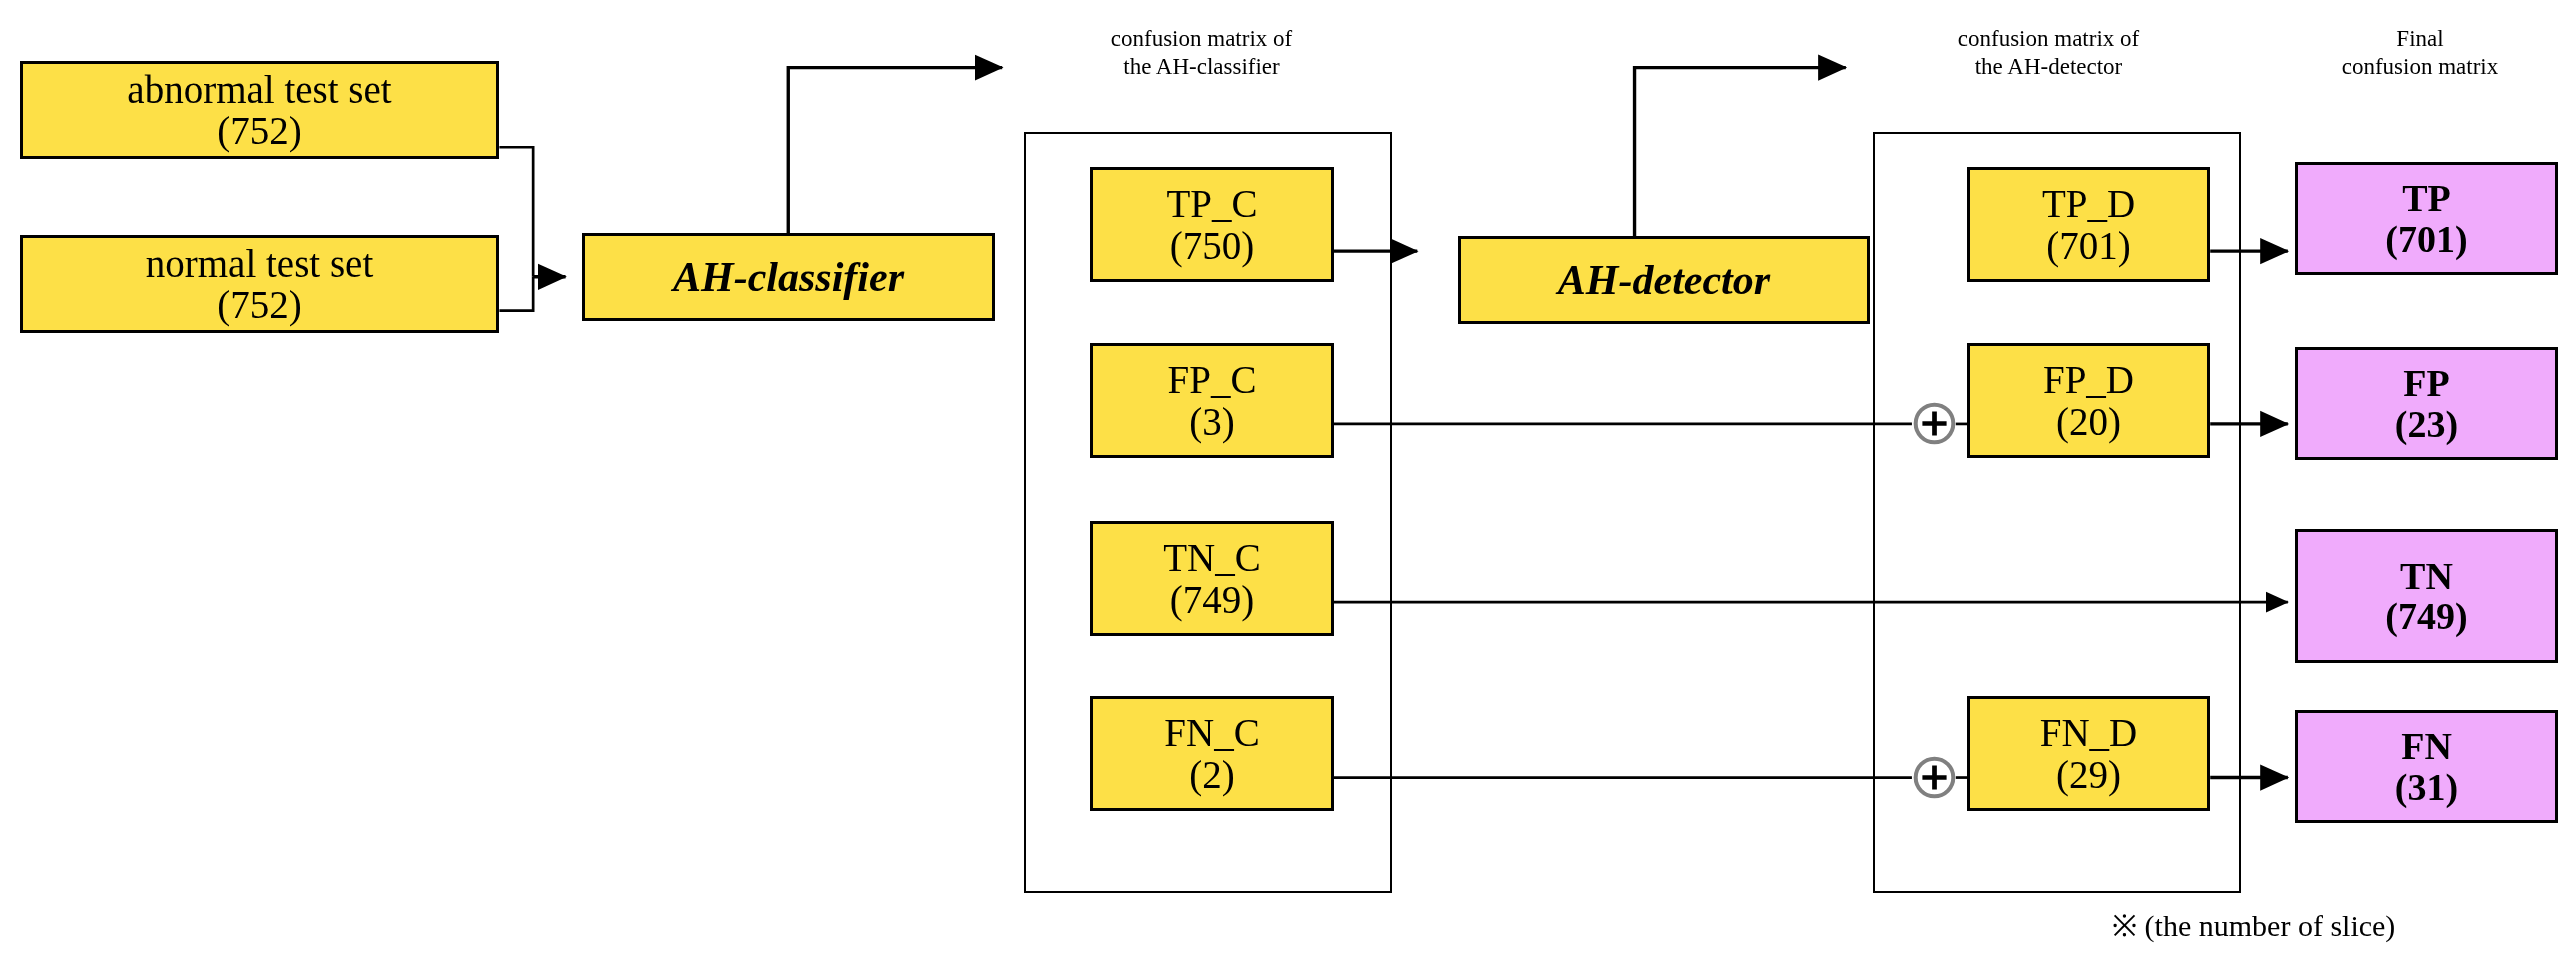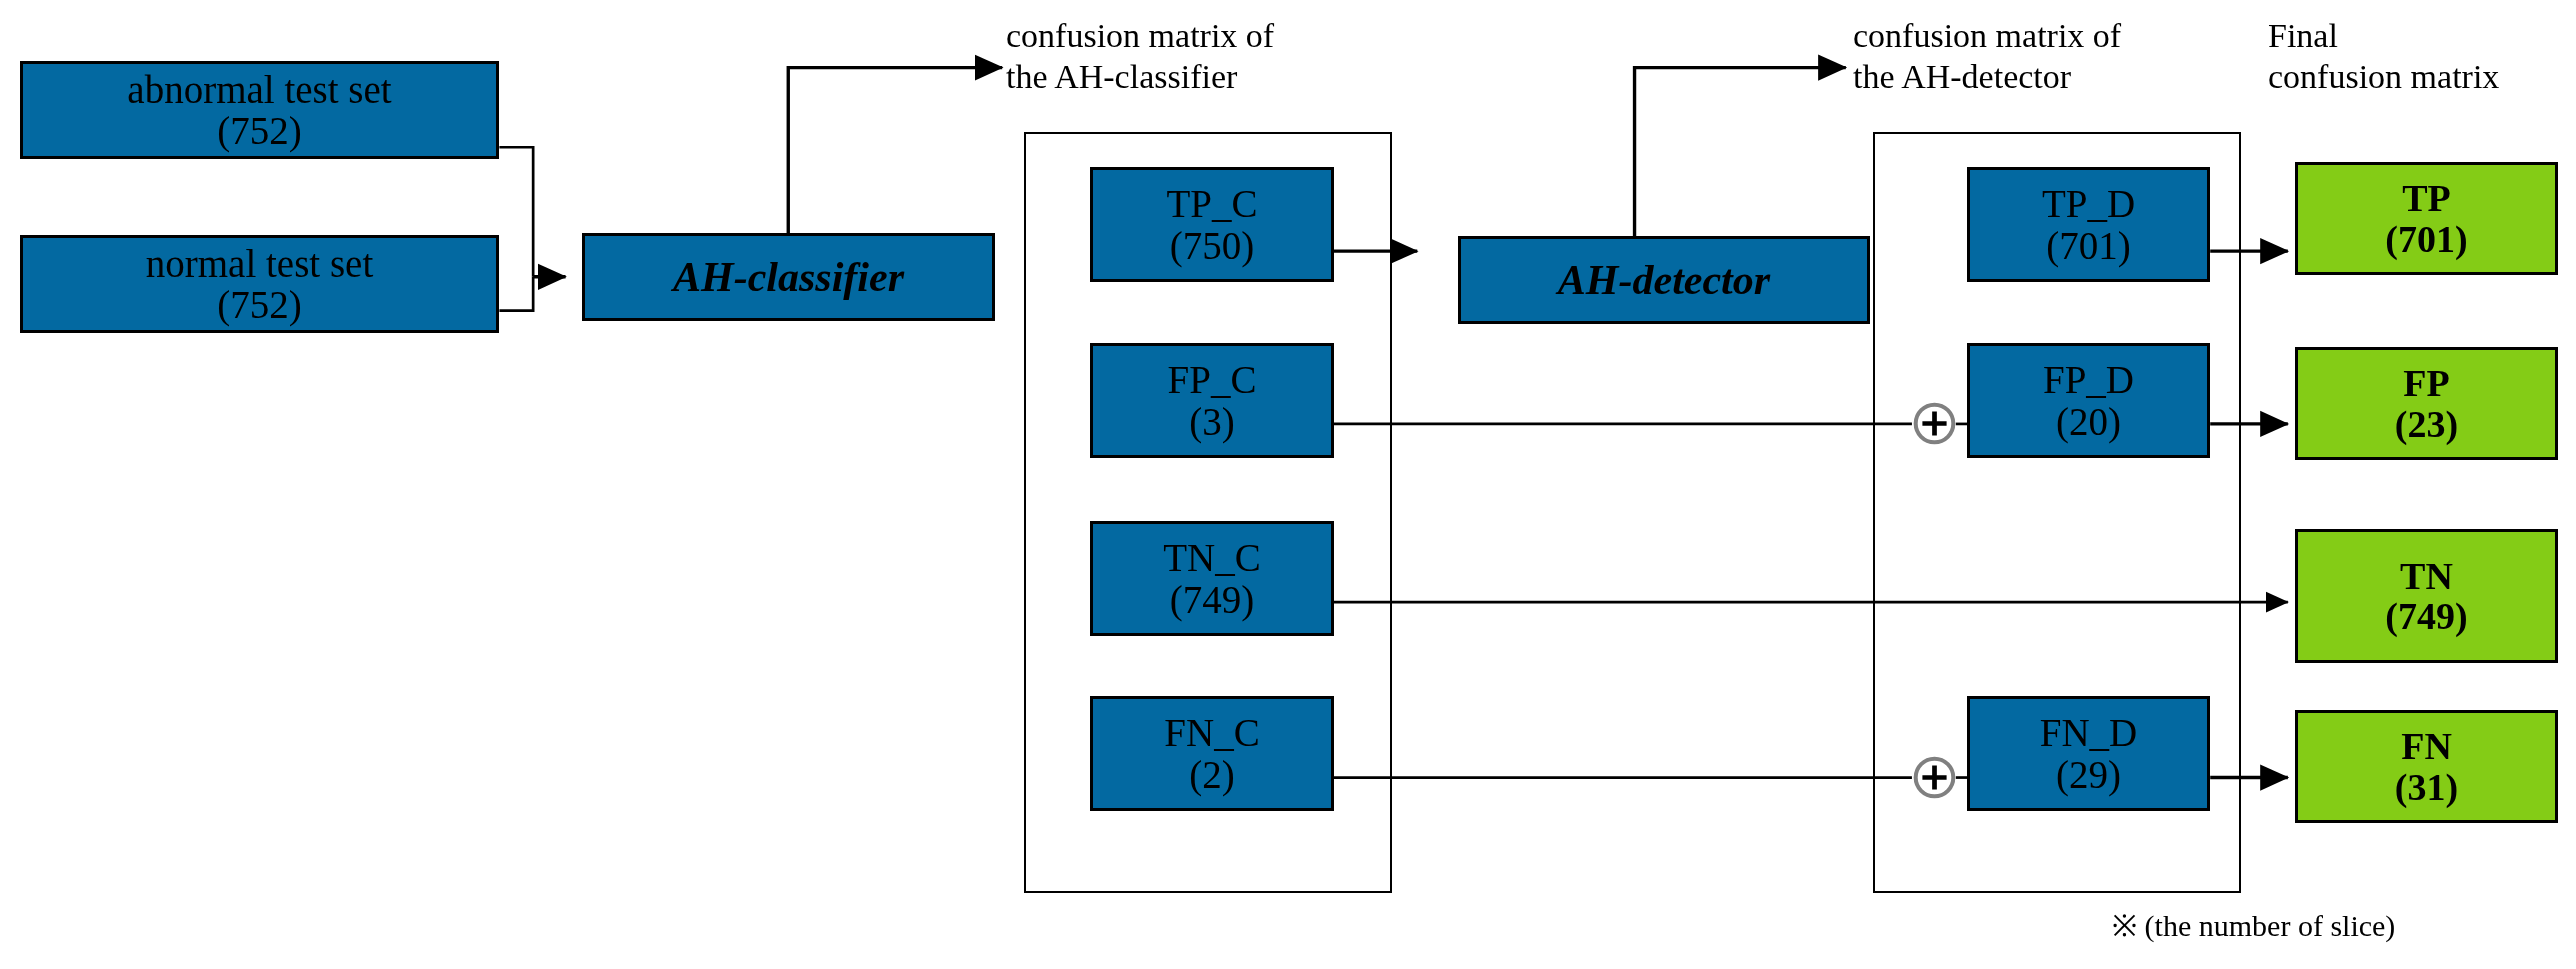--- a/index.html
+++ b/index.html
@@ -1,34 +1,34 @@
 <!DOCTYPE html>
 <html style="font-size:10.8px"><head>
 <meta charset="utf-8">
 <style>
   html,body{margin:0;padding:0;background:#fff;}
   body{width:2576px;height:970px;position:relative;overflow:hidden;
        font-family:"Liberation Serif","DejaVu Serif",serif;color:#000;}
   .stage{position:absolute;left:0;top:0;width:2576px;height:970px;}
   svg.wires{position:absolute;left:0;top:0;width:2576px;height:970px;overflow:visible;}
 
-  .box{position:absolute;box-sizing:border-box;border:3.4px solid #000;background:#0369a1;
+  .box{position:absolute;box-sizing:border-box;border:3.4px solid #000;background:#fde047;
        display:flex;flex-direction:column;align-items:center;justify-content:center;
        text-align:center;line-height:1.06;z-index:3;}
   .box .l1,.box .l2{display:block;white-space:nowrap;}
 
   .testset{font-size:39px;}
   .engine{font-size:42px;font-weight:bold;font-style:italic;}
   .cell{font-size:39px;}
-  .final{font-size:38px;font-weight:bold;background:#84cc16;}
+  .final{font-size:38px;font-weight:bold;background:#f0abfc;}
 
   .frame{position:absolute;box-sizing:border-box;border:2.7px solid #000;background:transparent;z-index:1;}
 
-  .caption{position:absolute;font-size:34px;line-height:1.22;
-           white-space:pre-line;z-index:4;}
+  .caption{position:absolute;text-align:center;font-size:23px;line-height:1.22;
+           white-space:pre-line;z-index:4;margin-top:10px;}
   .footnote{position:absolute;font-size:30px;white-space:nowrap;z-index:4;font-family:Liberation Serif, serif;}
 
   .plusmark{position:absolute;z-index:6;width:43px;height:43px;}
 </style>
 </head>
 <body>
 
 <div class="stage">
 
   <svg class="wires" viewBox="0 0 3817 1437">

